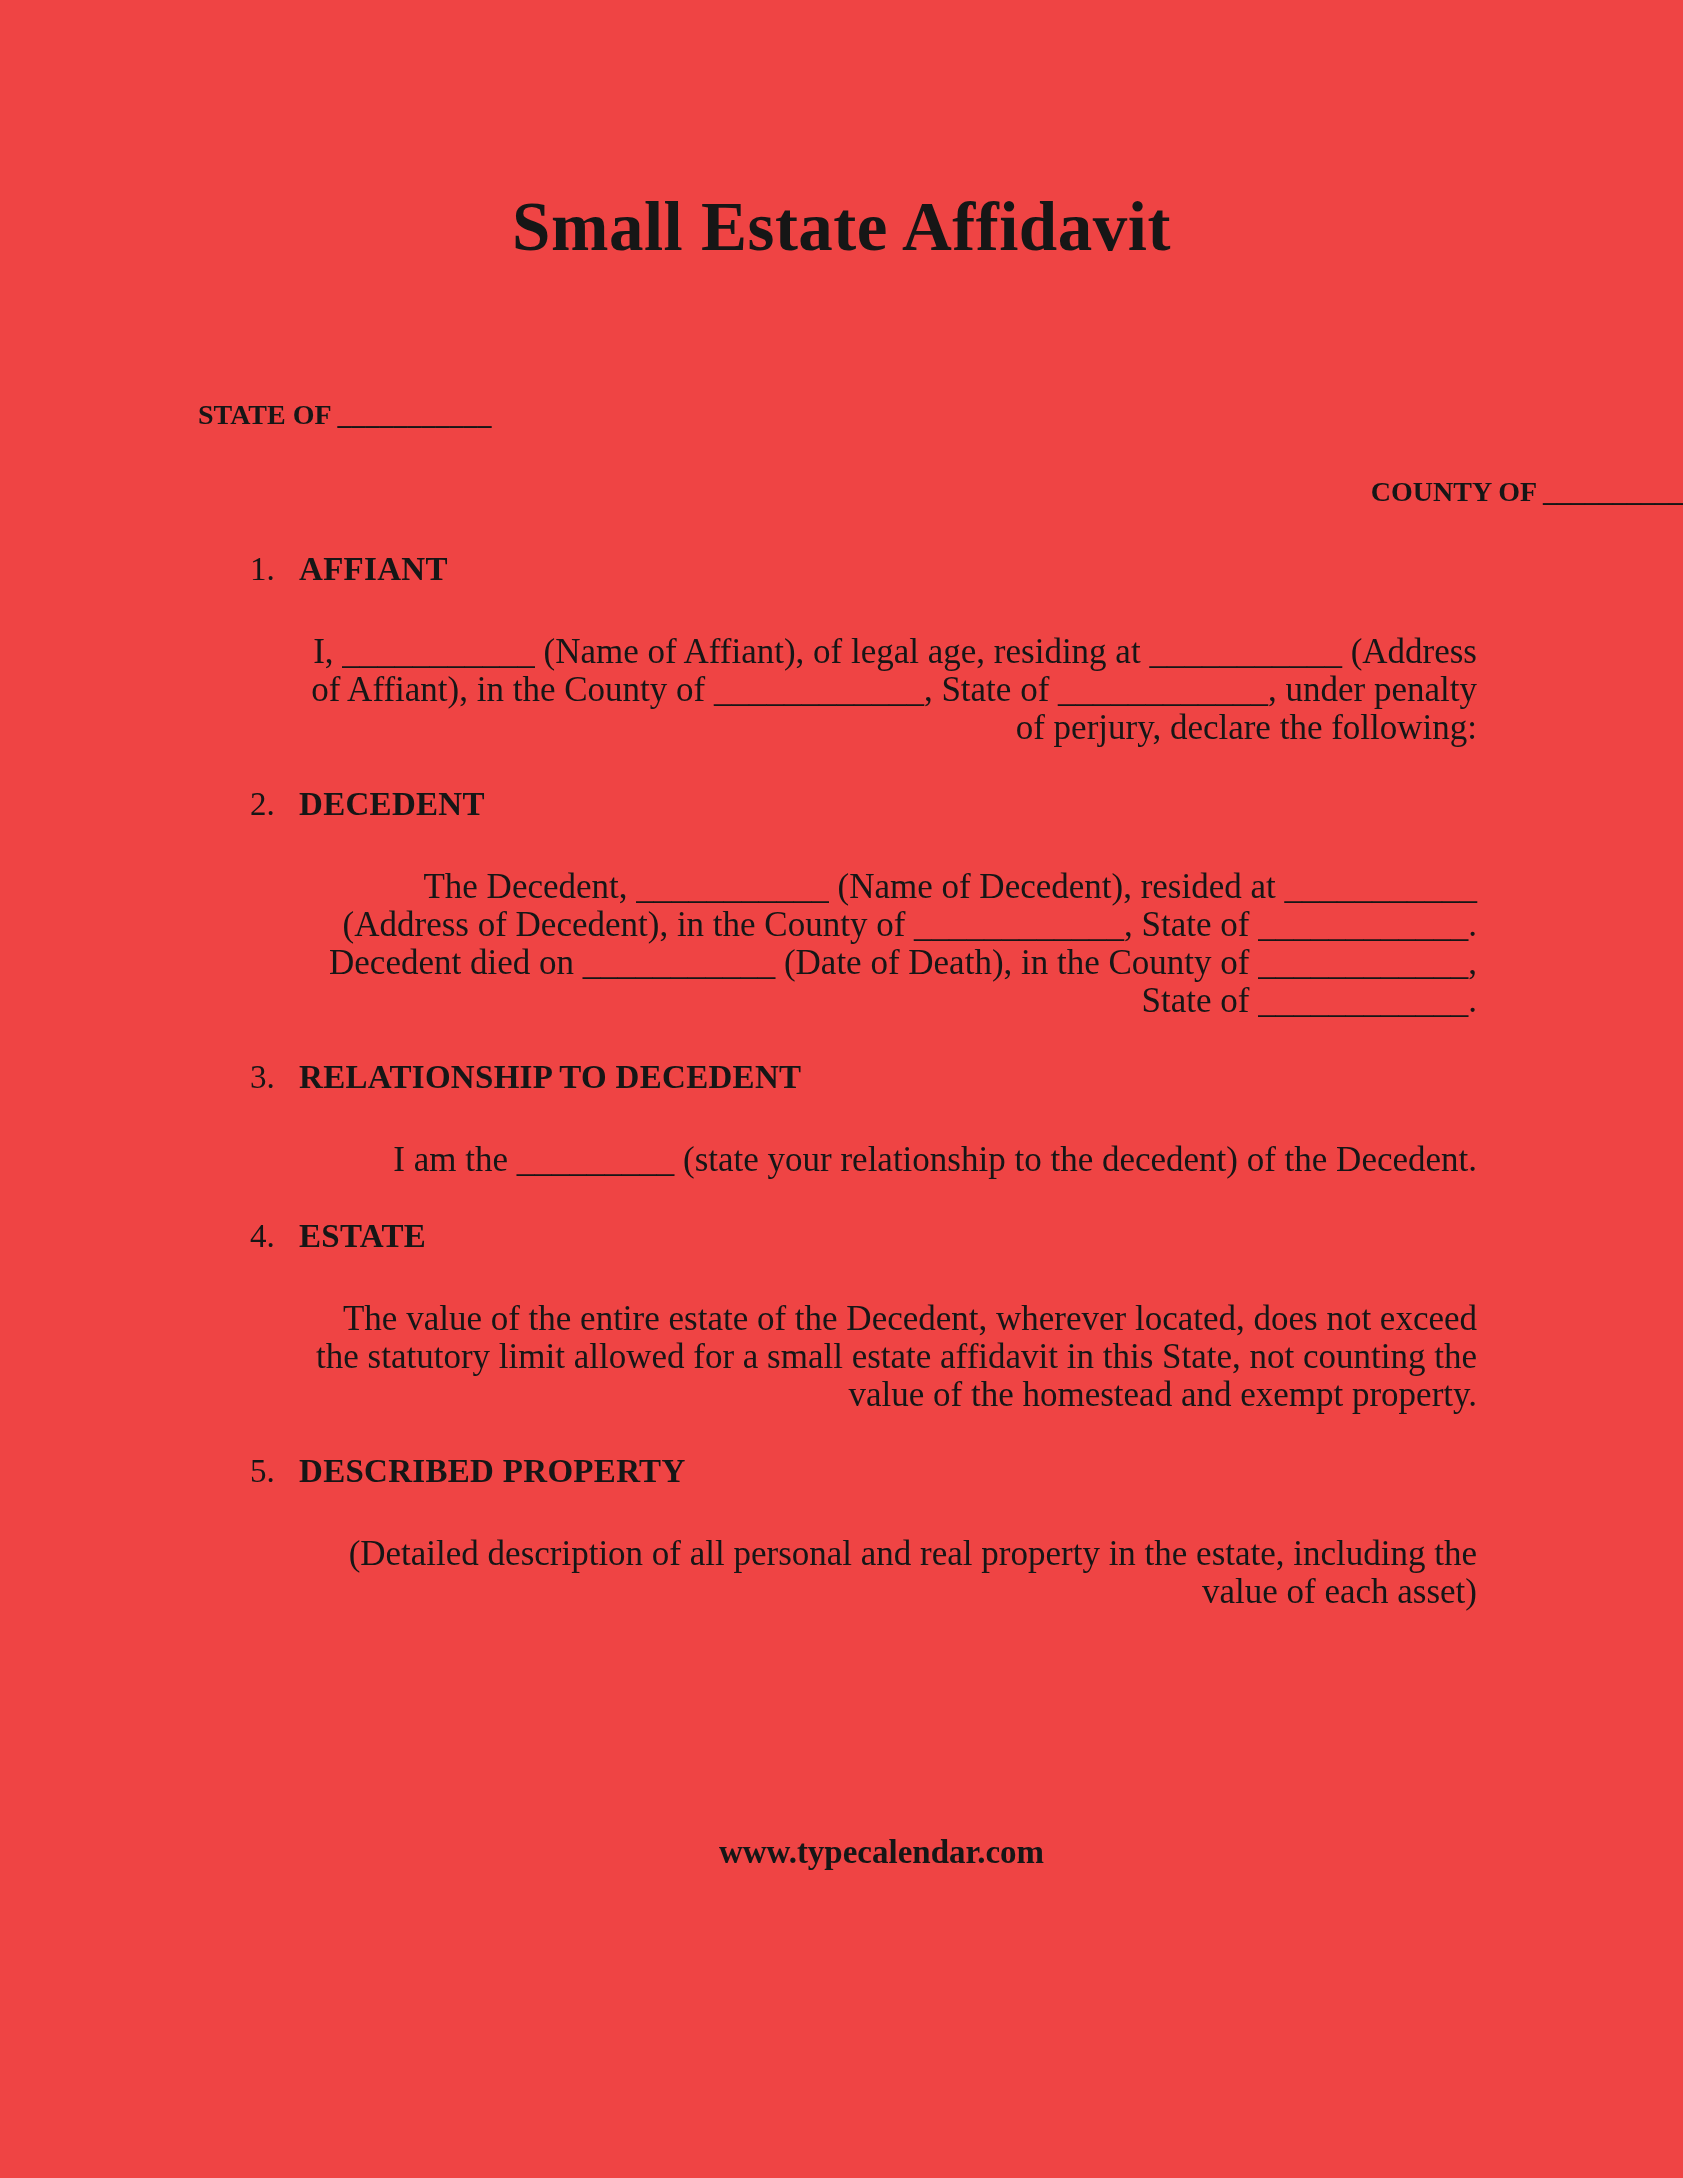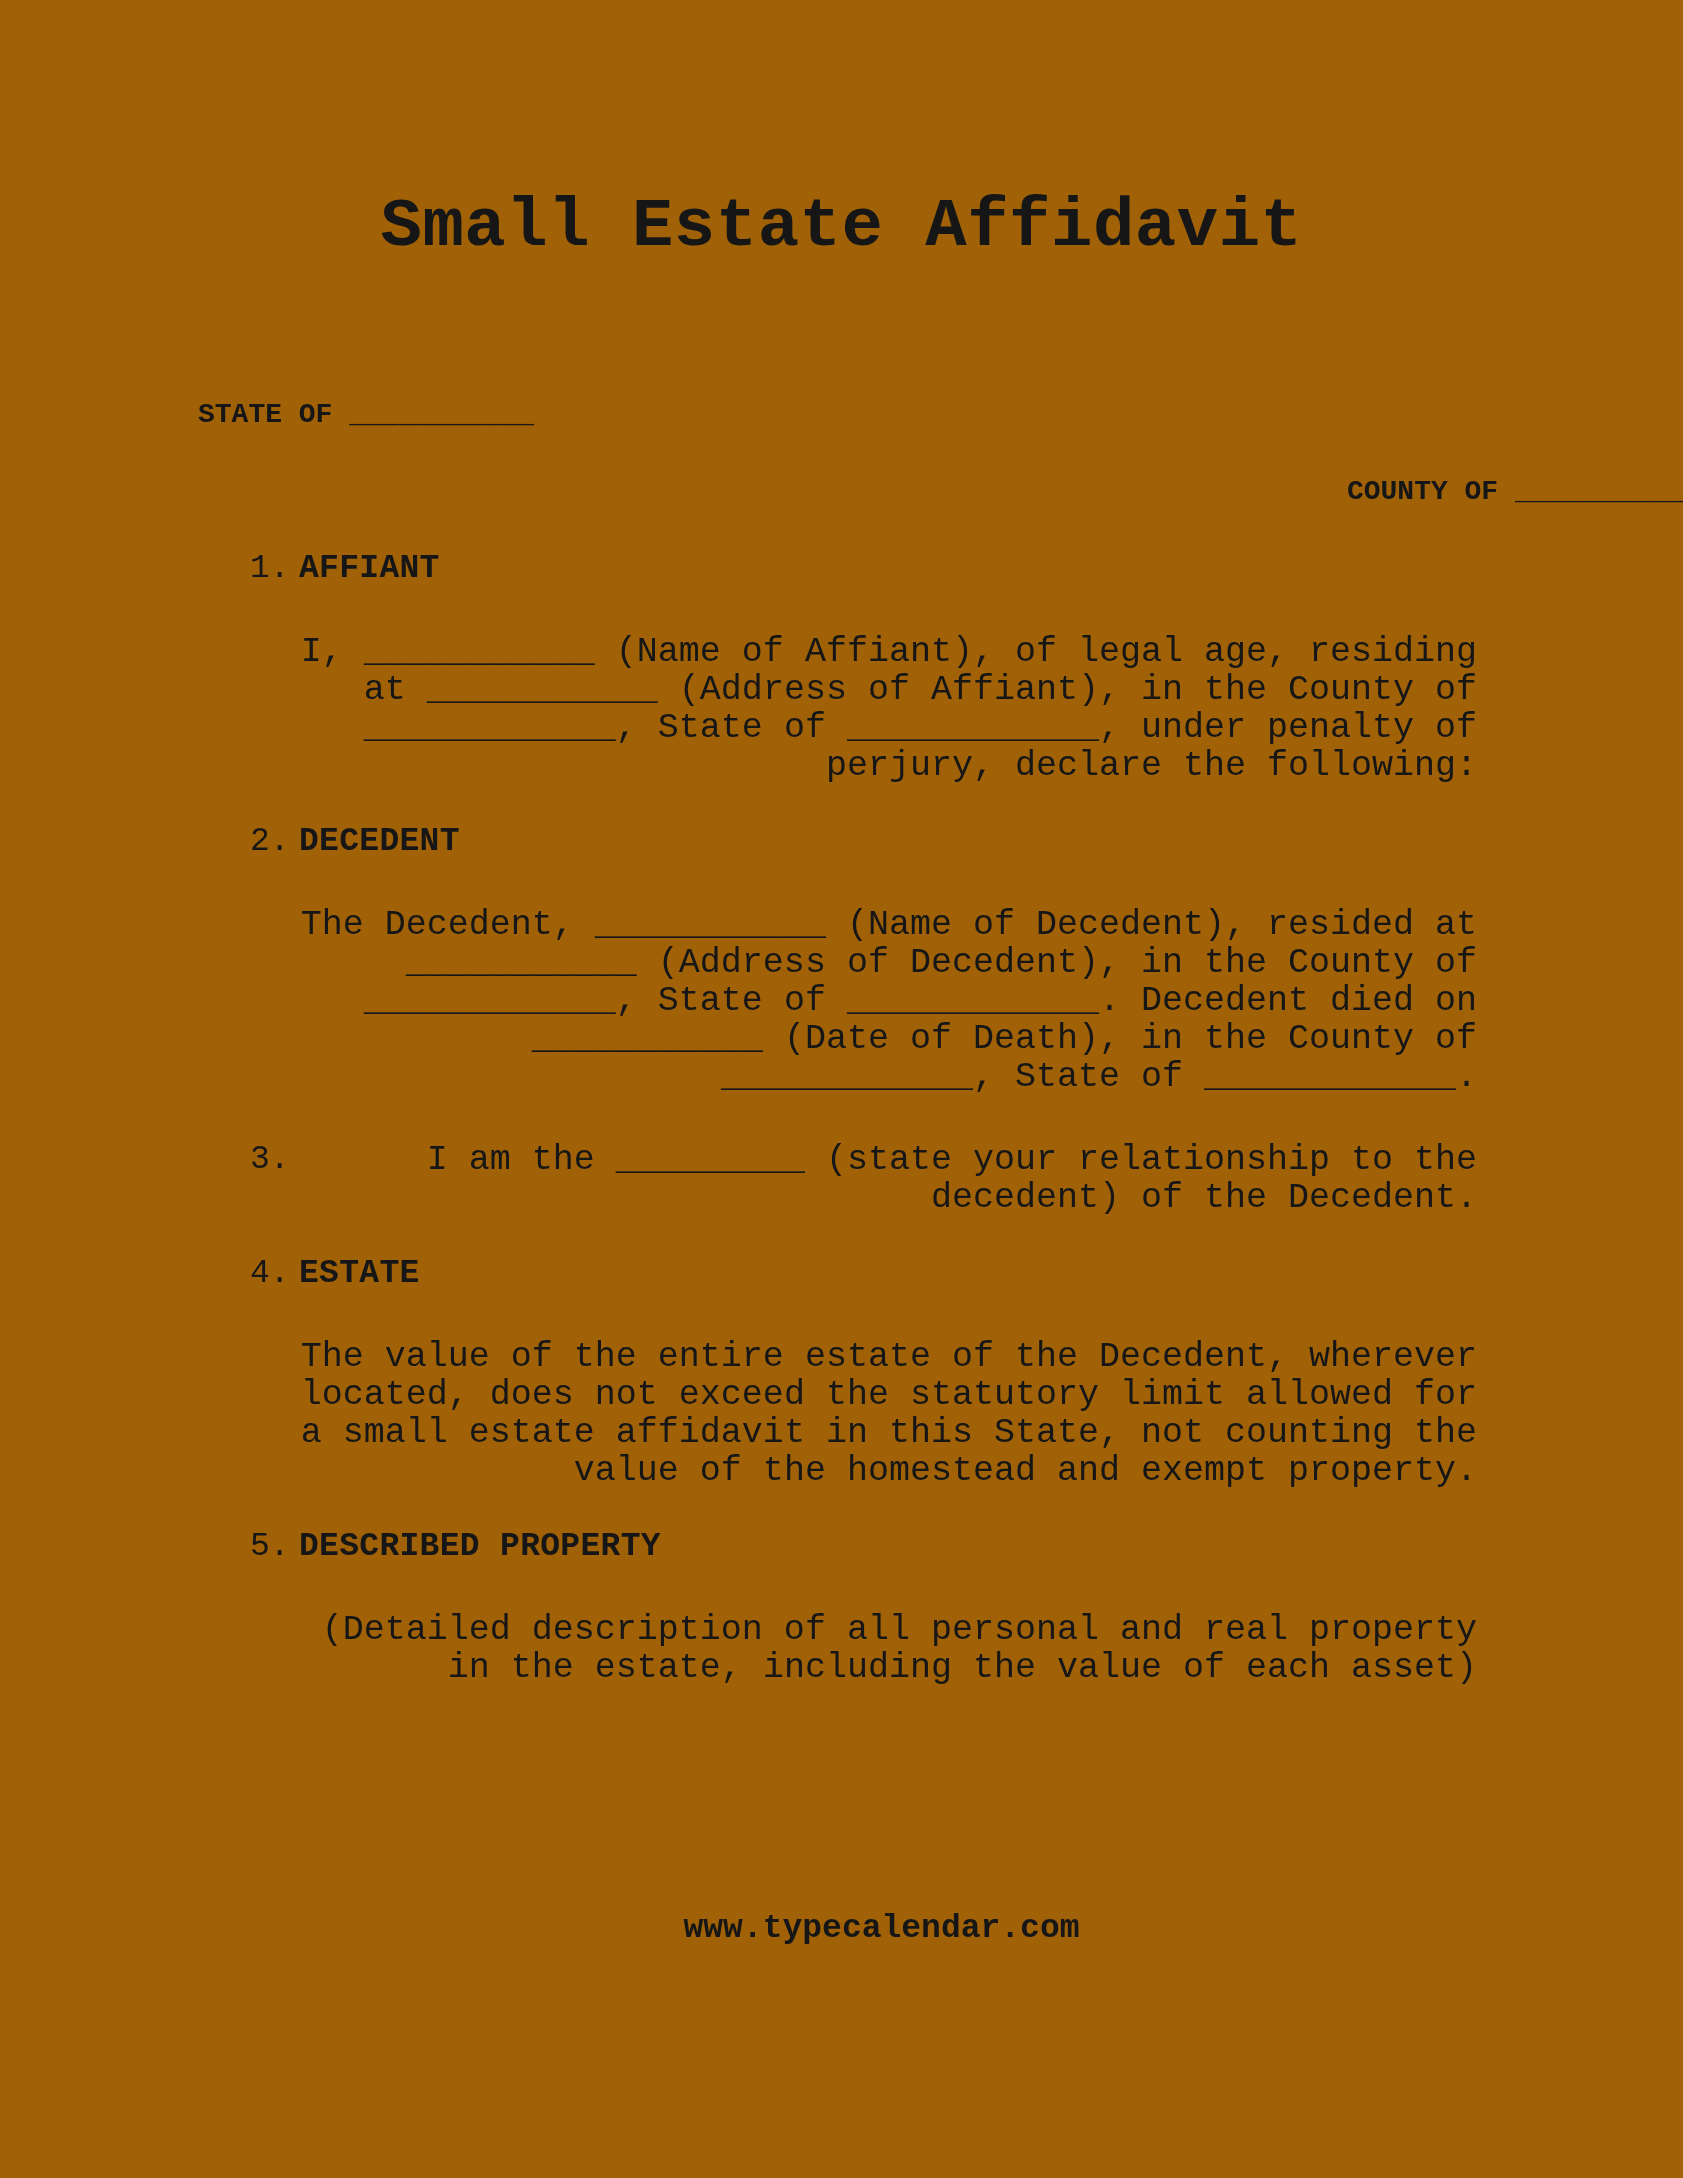--- a/index.html
+++ b/index.html
@@ -1,23 +1,23 @@
 <!DOCTYPE html>
 <html><head>
 <meta charset="utf-8">
 <style>
   * { margin: 0; padding: 0; box-sizing: border-box; }
   html, body { background: #ffffff; }
   .page {
     position: relative;
     width: 1683px;
     height: 2178px;
-    background: #a16207;
+    background: #ef4444;
     color: #161616;
-    font-family: Liberation Mono, monospace;
+    font-family: Liberation Serif, serif;
     overflow: hidden;
   }
   .title {
     margin-top: 188px;
     text-align: center;
     font-size: 69px;
     font-weight: bold;
     line-height: 1.15;
     letter-spacing: 0.5px;
   }
@@ -89,20 +89,21 @@
         <span class="sec-title">DECEDENT</span>
       </div>
       <div class="sec-body">
         <p>The Decedent, ___________ (Name of Decedent), resided at ___________ (Address of Decedent), in the County of ____________, State of ____________. Decedent died on ___________ (Date of Death), in the County of ____________, State of ____________.</p>
       </div>
     </section>
 
     <section class="section">
       <div class="sec-head">
         <span class="sec-num">3.</span>
+        <span class="sec-title">RELATIONSHIP TO DECEDENT</span>
       </div>
       <div class="sec-body">
         <p>I am the _________ (state your relationship to the decedent) of the Decedent.</p>
       </div>
     </section>
 
     <section class="section">
       <div class="sec-head">
         <span class="sec-num">4.</span>
         <span class="sec-title">ESTATE</span>

